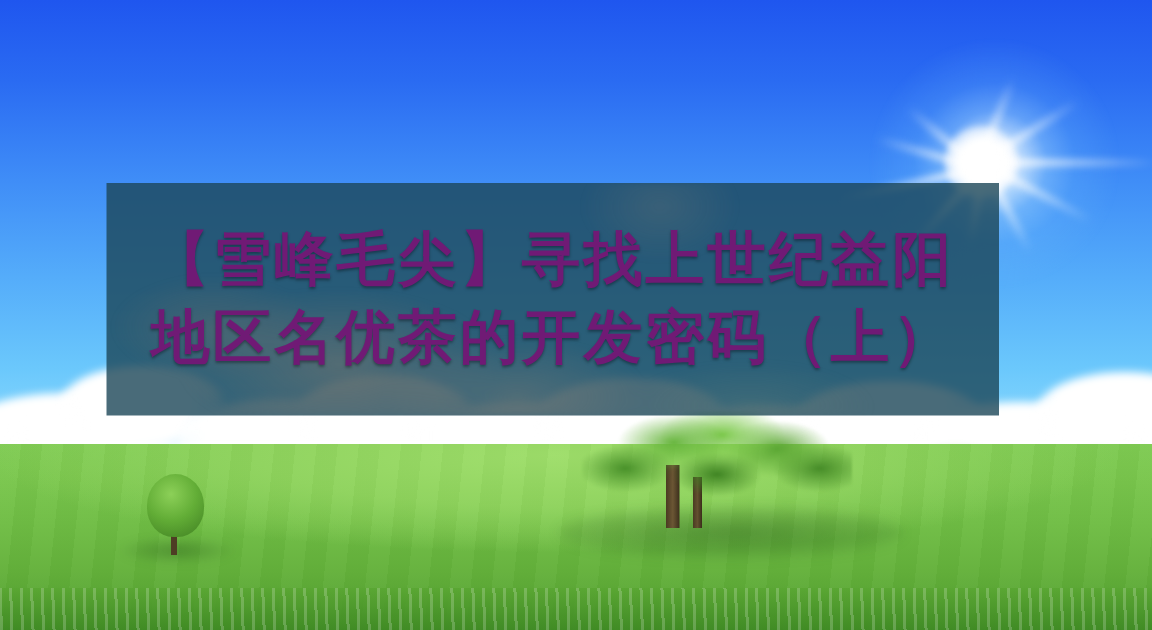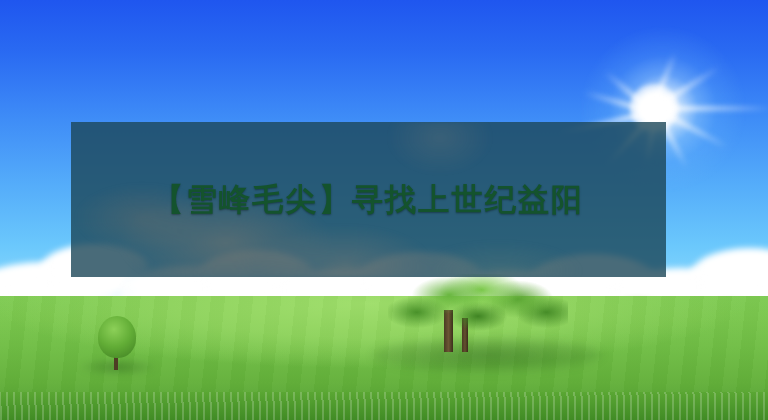--- a/index.html
+++ b/index.html
@@ -172,23 +172,23 @@
       radial-gradient(ellipse 110px 40px at 72% 96%, rgba(120,140,120,.22) 0%, rgba(120,140,120,0) 76%),
       radial-gradient(ellipse 70px 50px at 62% 10%, rgba(190,160,120,.14) 0%, rgba(190,160,120,0) 76%);
     filter:blur(2px);
   }
   .headline{
     position:absolute;left:0;top:0;width:100%;height:100%;
     display:flex;flex-direction:column;justify-content:center;align-items:center;
     gap:8px;
   }
   .hl-line{
-    color:#14532d;
+    color:#701a75;
     font-family:"DejaVu Serif","Liberation Serif",serif;
-    font-size:31px;
+    font-size:39px;
     font-weight:700;
     letter-spacing:2.2px;
     line-height:1.12;
     white-space:nowrap;
     text-shadow:0 1px 2px rgba(0,0,0,.35);
   }
 </style>
 </head>
 <body>
 
@@ -236,16 +236,17 @@
   <div class="bigtree-canopy"></div>
 
   <div class="smalltree-shadow"></div>
   <div class="smalltree-trunk"></div>
   <div class="smalltree-canopy"></div>
 
   <div class="overlay">
     <div class="overlay-blur"></div>
     <div class="headline">
       <div class="hl-line">【雪峰毛尖】寻找上世纪益阳</div>
+      <div class="hl-line">地区名优茶的开发密码（上）</div>
     </div>
   </div>
 
 </div>
 
 </body></html>

